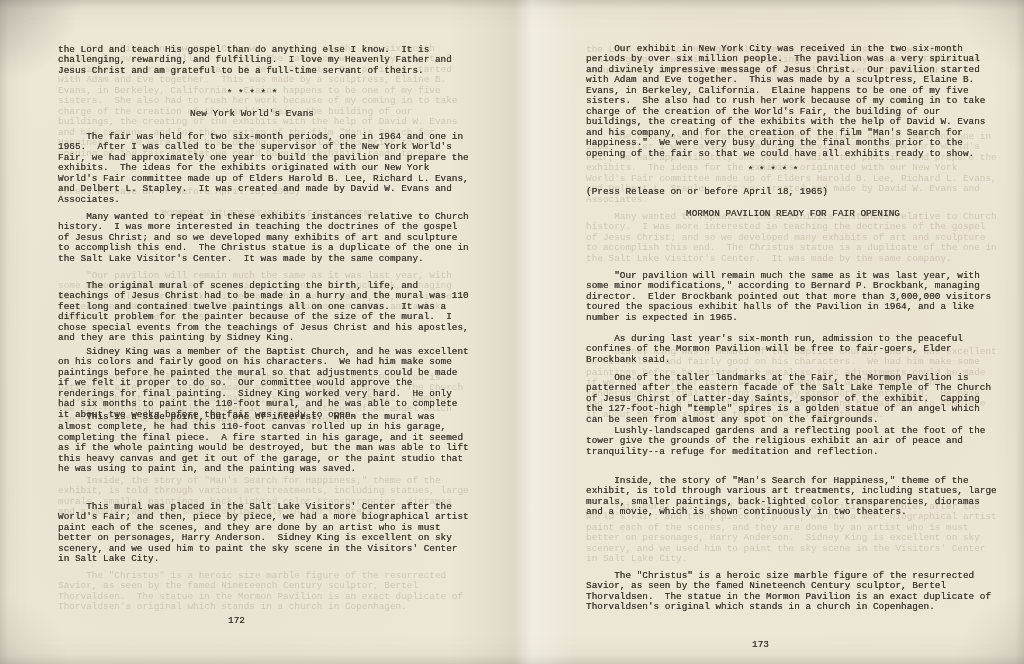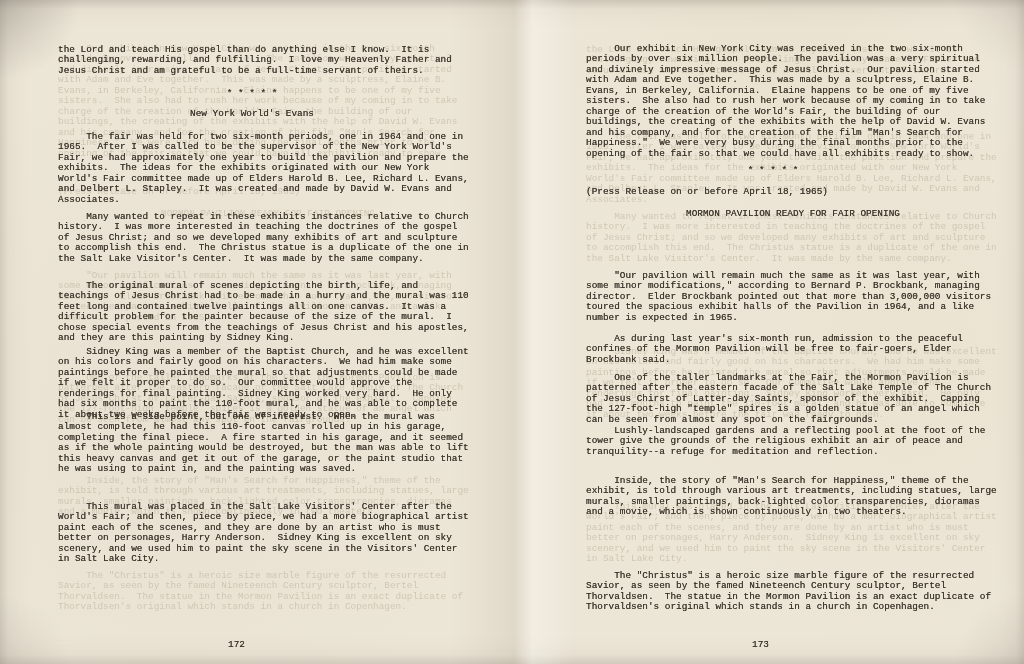--- a/index.html
+++ b/index.html
@@ -145,21 +145,21 @@
 completing the final piece.  A fire started in his garage, and it seemed
 as if the whole painting would be destroyed, but the man was able to lift
 this heavy canvas and get it out of the garage, or the paint studio that
 he was using to paint in, and the painting was saved.</pre>
     <pre class="tw" style="top:502px">     This mural was placed in the Salt Lake Visitors' Center after the
 World's Fair; and then, piece by piece, we had a more biographical artist
 paint each of the scenes, and they are done by an artist who is must
 better on personages, Harry Anderson.  Sidney King is excellent on sky
 scenery, and we used him to paint the sky scene in the Visitors' Center
 in Salt Lake City.</pre>
-    <pre class="tw" style="top:640px; left:170px">172</pre>
+    <pre class="tw" style="top:616px; left:170px">172</pre>
   </section>
 
   <section class="page page-right">
 
     <pre class="tw ghost" style="top:45px">the Lord and teach His gospel than do anything else I know.  It is
 challenging, rewarding, and fulfilling.  I love my Heavenly Father and
 Jesus Christ and am grateful to be a full-time servant of theirs.</pre>
     <pre class="tw ghost" style="top:132px">     The fair was held for two six-month periods, one in 1964 and one in
 1965.  After I was called to be the supervisor of the New York World's
 Fair, we had approximately one year to build the pavilion and prepare the

